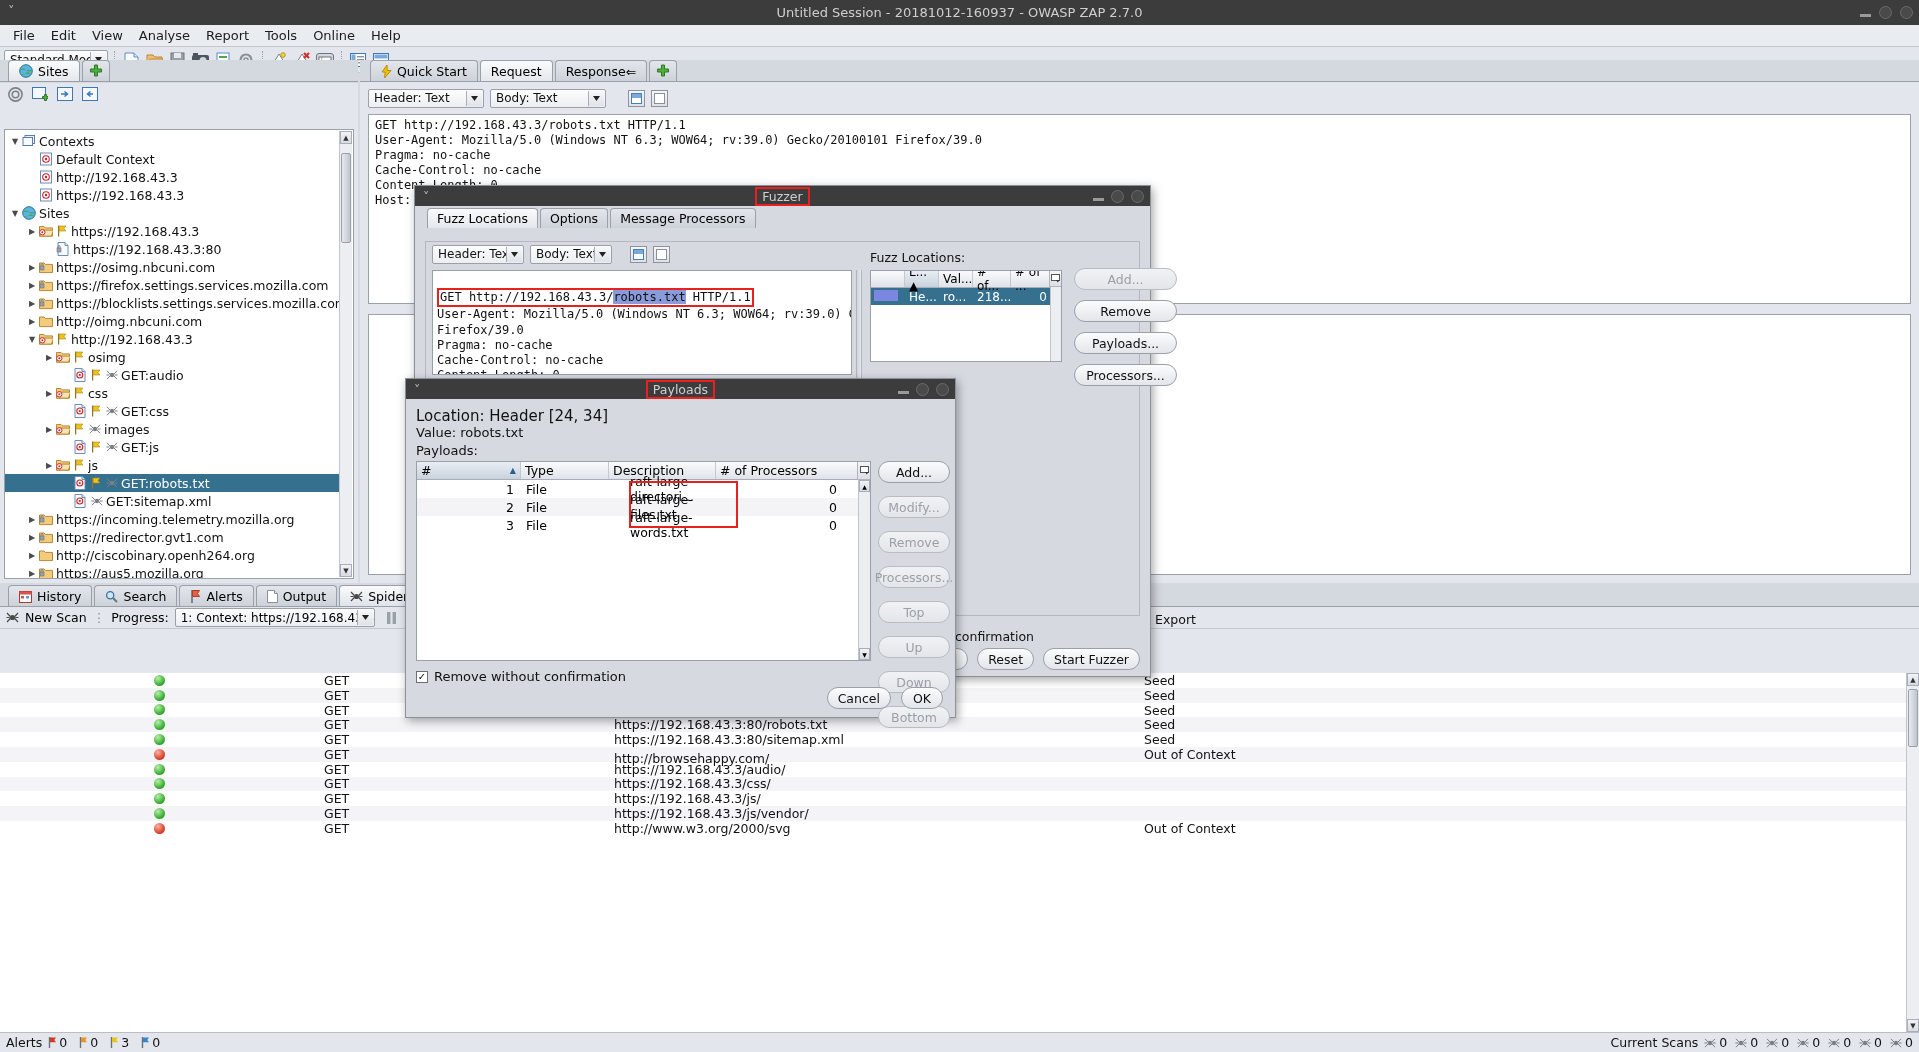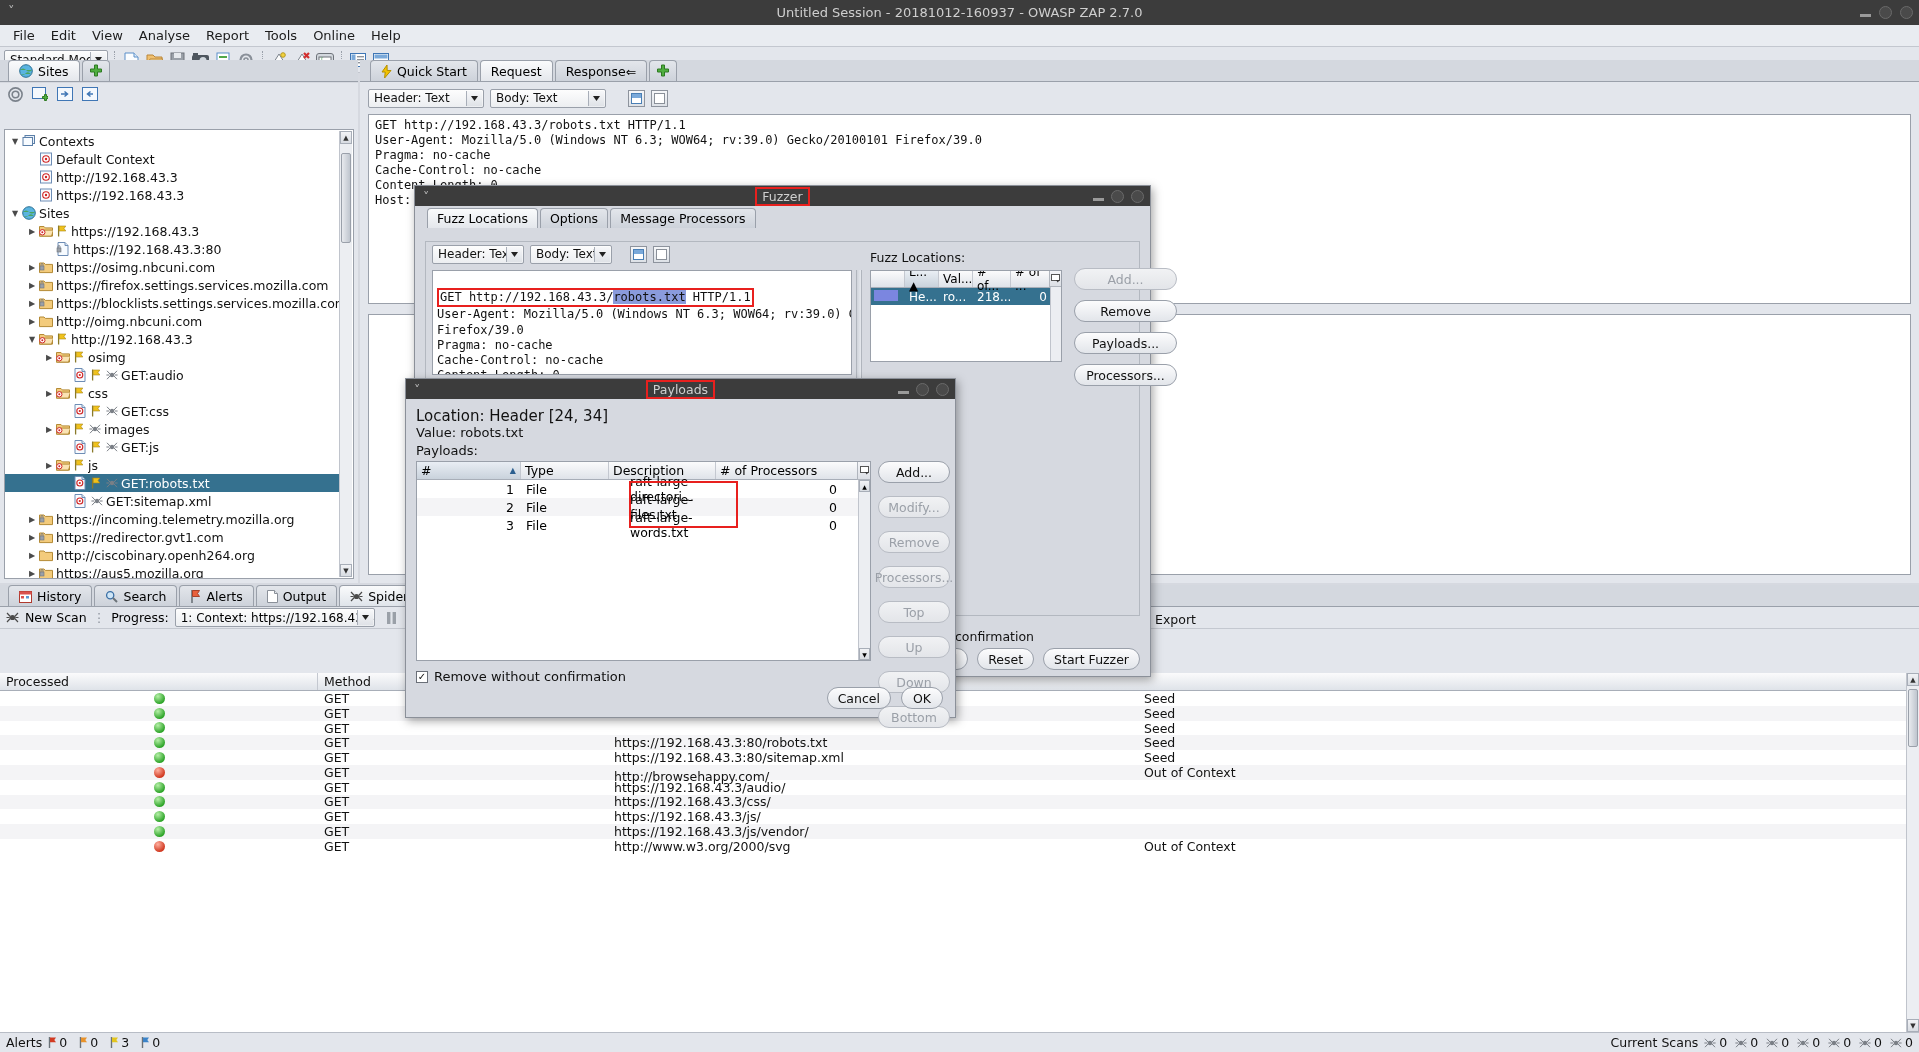--- a/index.html
+++ b/index.html
@@ -907,26 +907,20 @@
       <span class="tb-icon">
         <svg width="11" height="11" viewBox="0 0 11 11">
             <rect x="0" y="0" width="11" height="11" fill="#8d939d"></rect>
           </svg>
       </span>
       <div class="pbar"></div>
     </div>
 
 
     <div class="urltable">
-      <div class="thead">
-        <div style="width:318px">Processed</div>
-        <div style="width:290px">Method</div>
-        <div style="width:530px;border-right:none;"></div>
-        <div style="flex:1;border-right:none;"></div>
-      </div>
       <div id="url-rows">
           <div class="urow">
             <div style="width:318px;display:flex;justify-content:center;align-items:center;">
               <span class="dot green"></span>
             </div>
             <div style="width:290px;padding-left:6px;">GET</div>
             <div style="width:530px;padding-left:6px;"></div>
             <div style="flex:1;padding-left:6px;">Seed</div>
           </div>
           <div class="urow">

